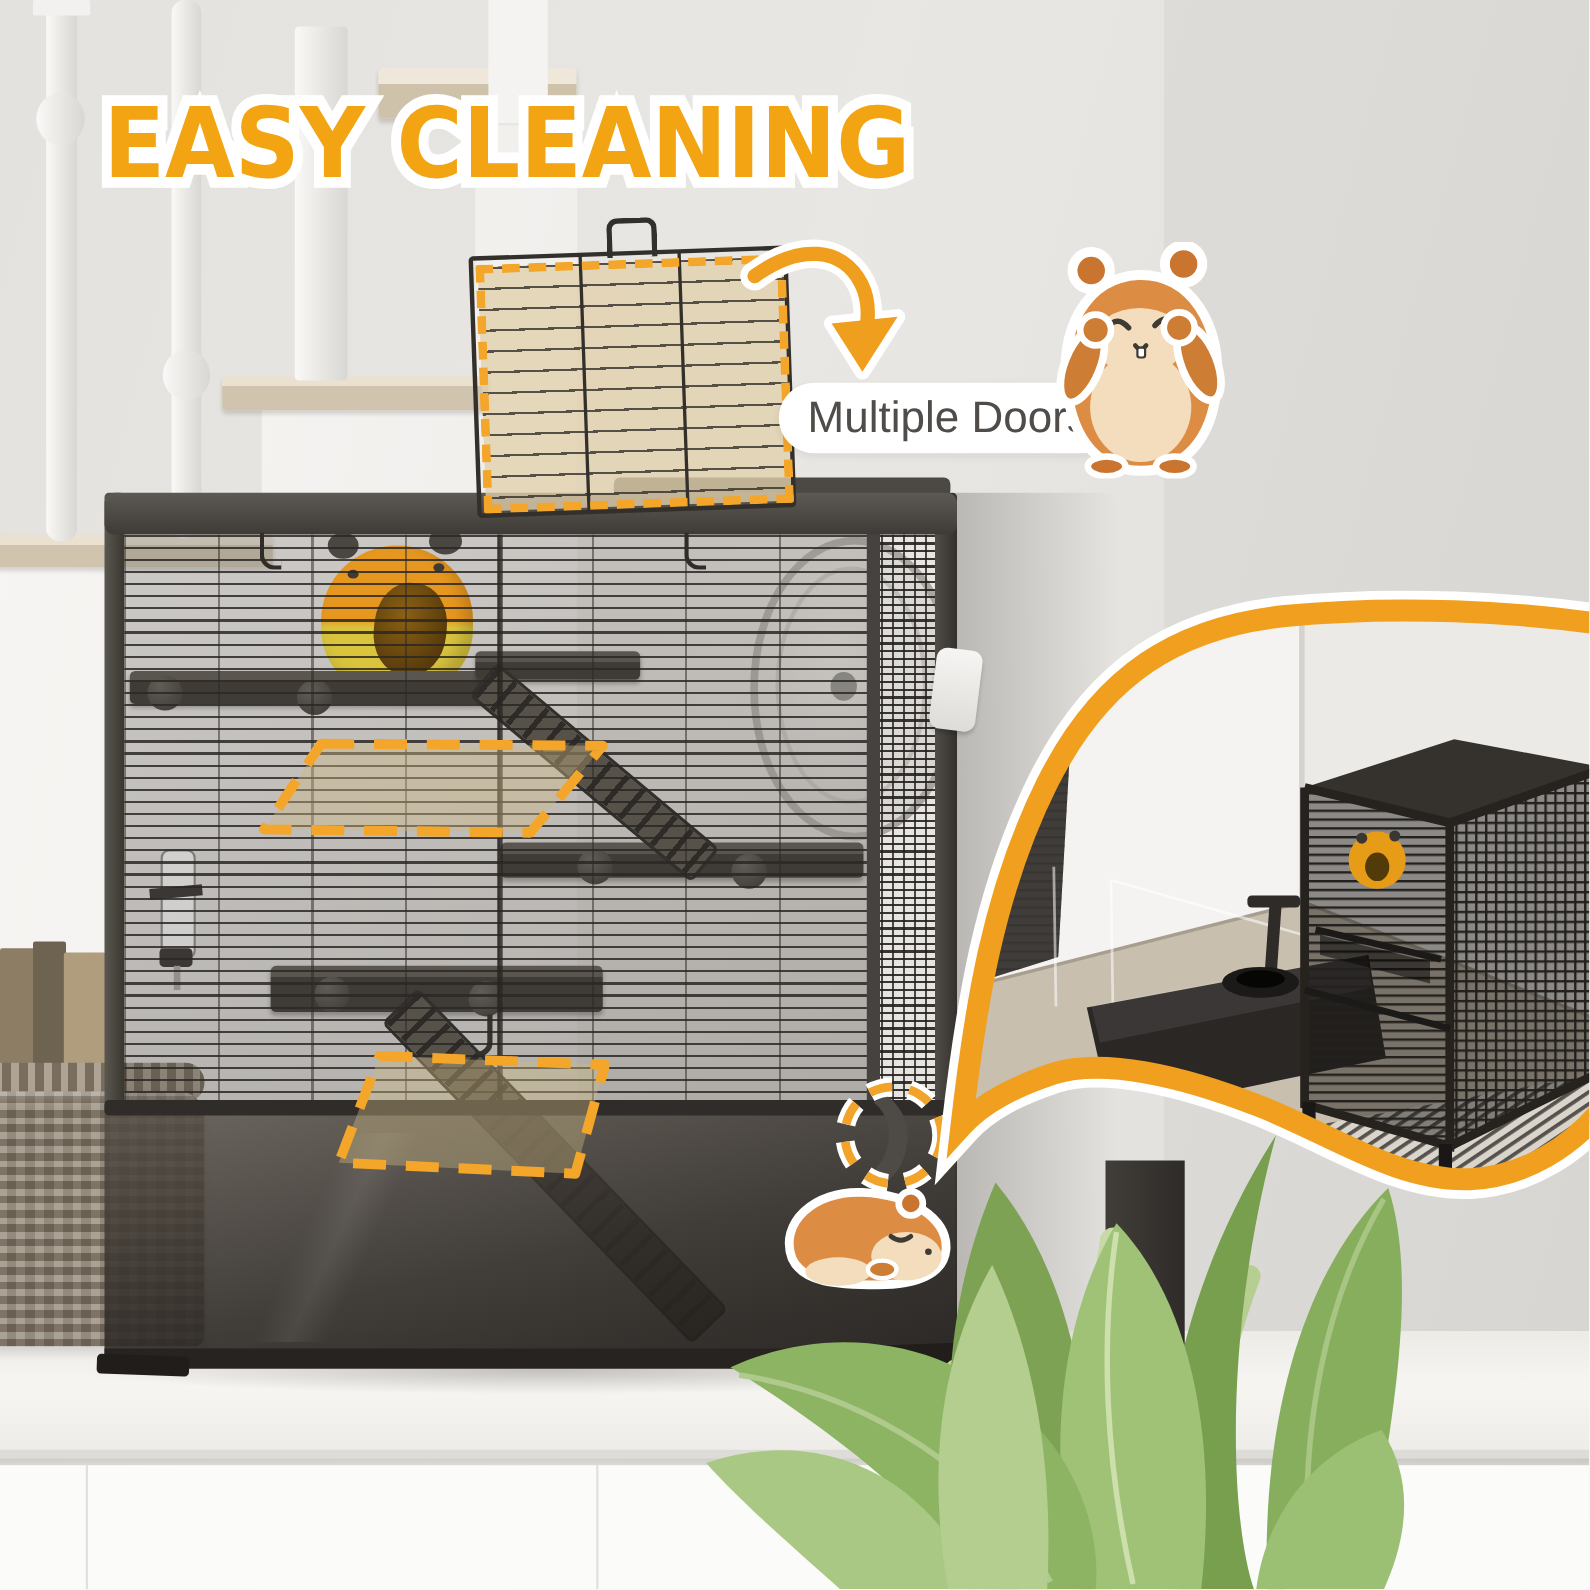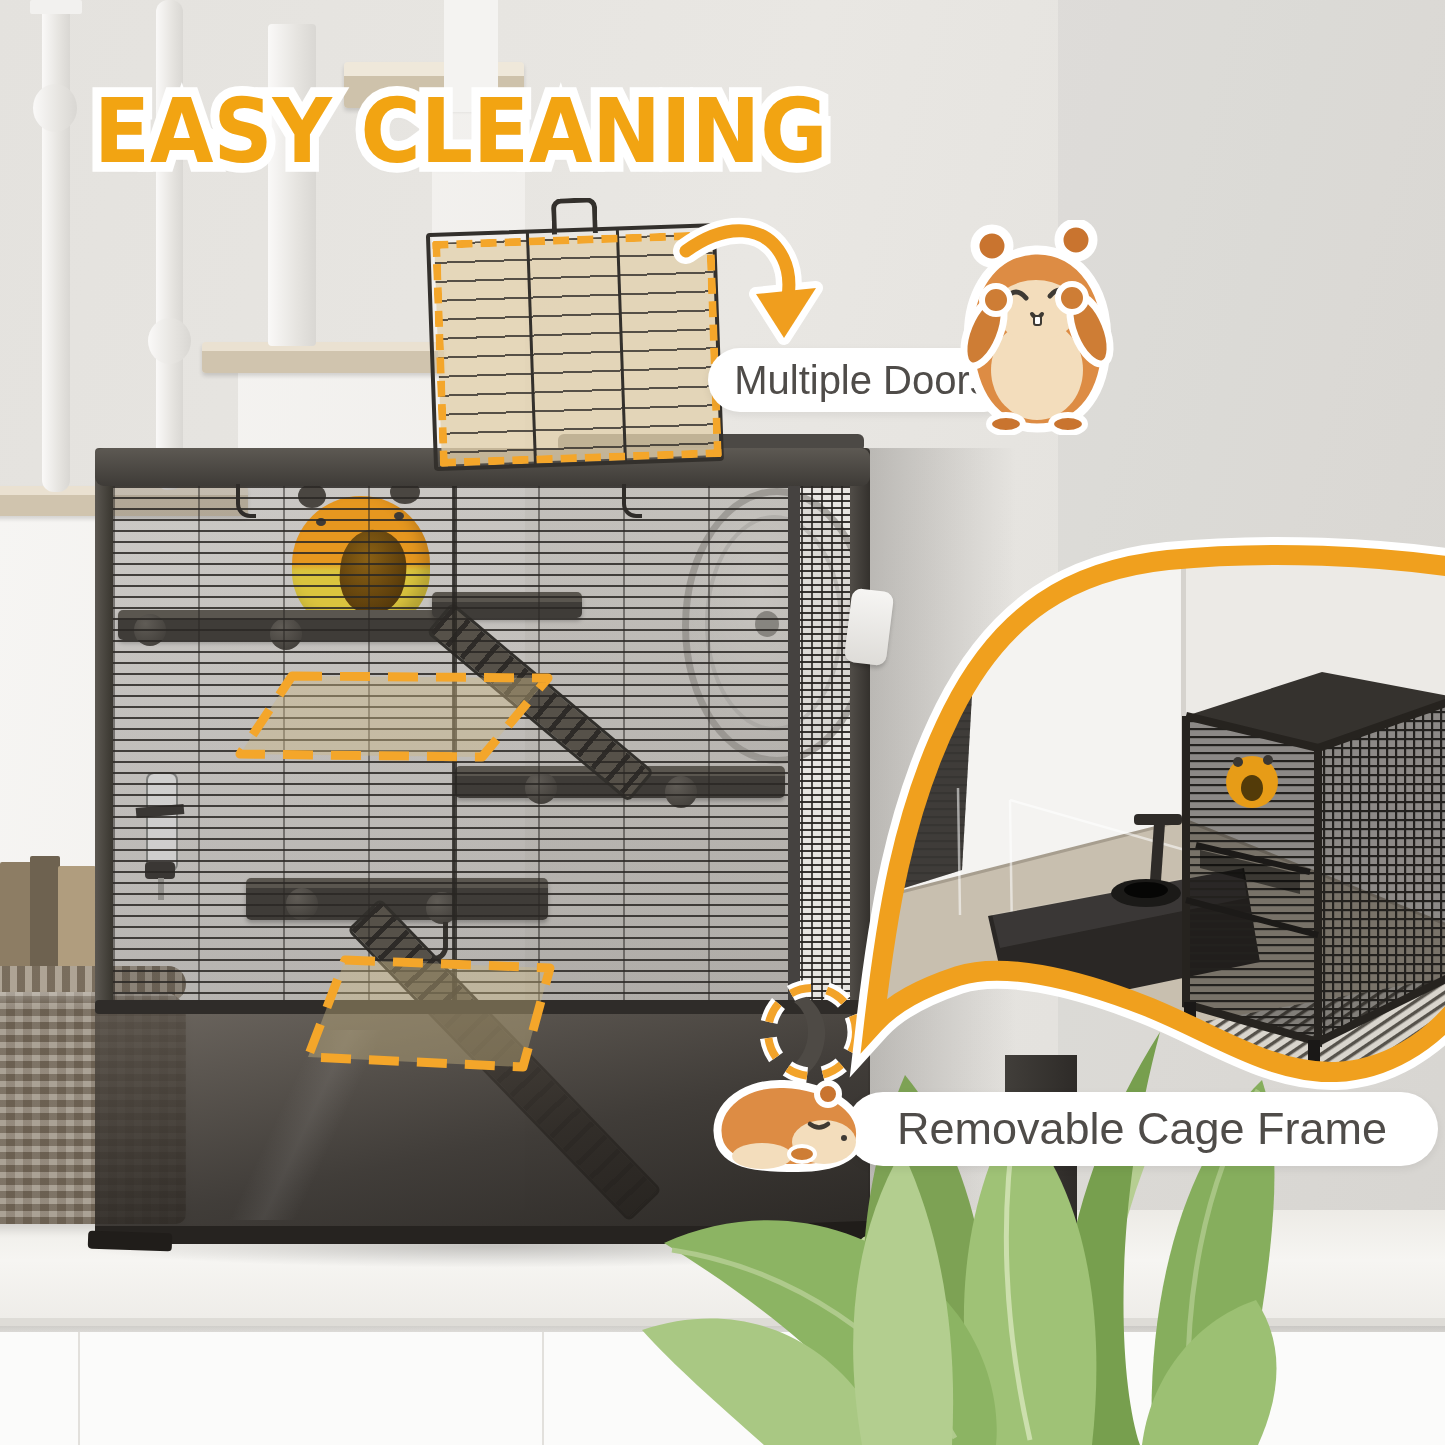--- a/index.html
+++ b/index.html
@@ -352,23 +352,20 @@
         <ellipse cx="1252" cy="788" rx="11" ry="13" fill="#533B09"></ellipse>
         <circle cx="1238" cy="762" r="5" fill="#3A3733"></circle>
           <circle cx="1268" cy="760" r="5" fill="#3A3733"></circle>
         <rect x="1184" y="1002" width="12" height="26" fill="#1A1817"></rect>
         <rect x="1308" y="1040" width="12" height="26" fill="#1A1817"></rect>
       </g>
     </g>
     <path d="M874 1024 C886 920 902 812 952 712 C1002 612 1072 570 1168 560 C1270 550 1380 556 1460 568 L1460 1004 C1430 1042 1386 1070 1336 1072 C1270 1074 1212 1032 1146 1006 C1072 977 1002 962 958 976 C922 988 894 1002 874 1024 Z" fill="none" stroke="#F0A01E" stroke-width="20"></path>
   </svg>
 
-  <div class="a pill pill-frame">
-    <span>Removable Cage Frame</span>
-  </div>
 
   <svg class="a noevt" style="left:704px;top:1072px" width="170" height="104" viewBox="0 0 170 104">
     <g stroke-linejoin="round">
       <path d="M16 72 C4 40 36 10 80 12 C124 14 158 36 156 64 C154 86 130 96 94 96 C56 96 26 94 16 72 Z" fill="#DD8C44" stroke="#fff" stroke-width="8"></path>
       <circle cx="124" cy="22" r="11" fill="#C9742F" stroke="#fff" stroke-width="6"></circle>
       <ellipse cx="120" cy="70" rx="32" ry="22" fill="#F3DDBC"></ellipse>
       <ellipse cx="58" cy="84" rx="30" ry="13" fill="#F3DDBC"></ellipse>
       <path d="M106 52 q 9 7 18 0" stroke="#3E3A34" stroke-width="4.5" fill="none" stroke-linecap="round"></path>
       <ellipse cx="98" cy="82" rx="13" ry="8" fill="#CE7D35" stroke="#fff" stroke-width="4"></ellipse>
       <circle cx="140" cy="66" r="3" fill="#3E3A34"></circle>

